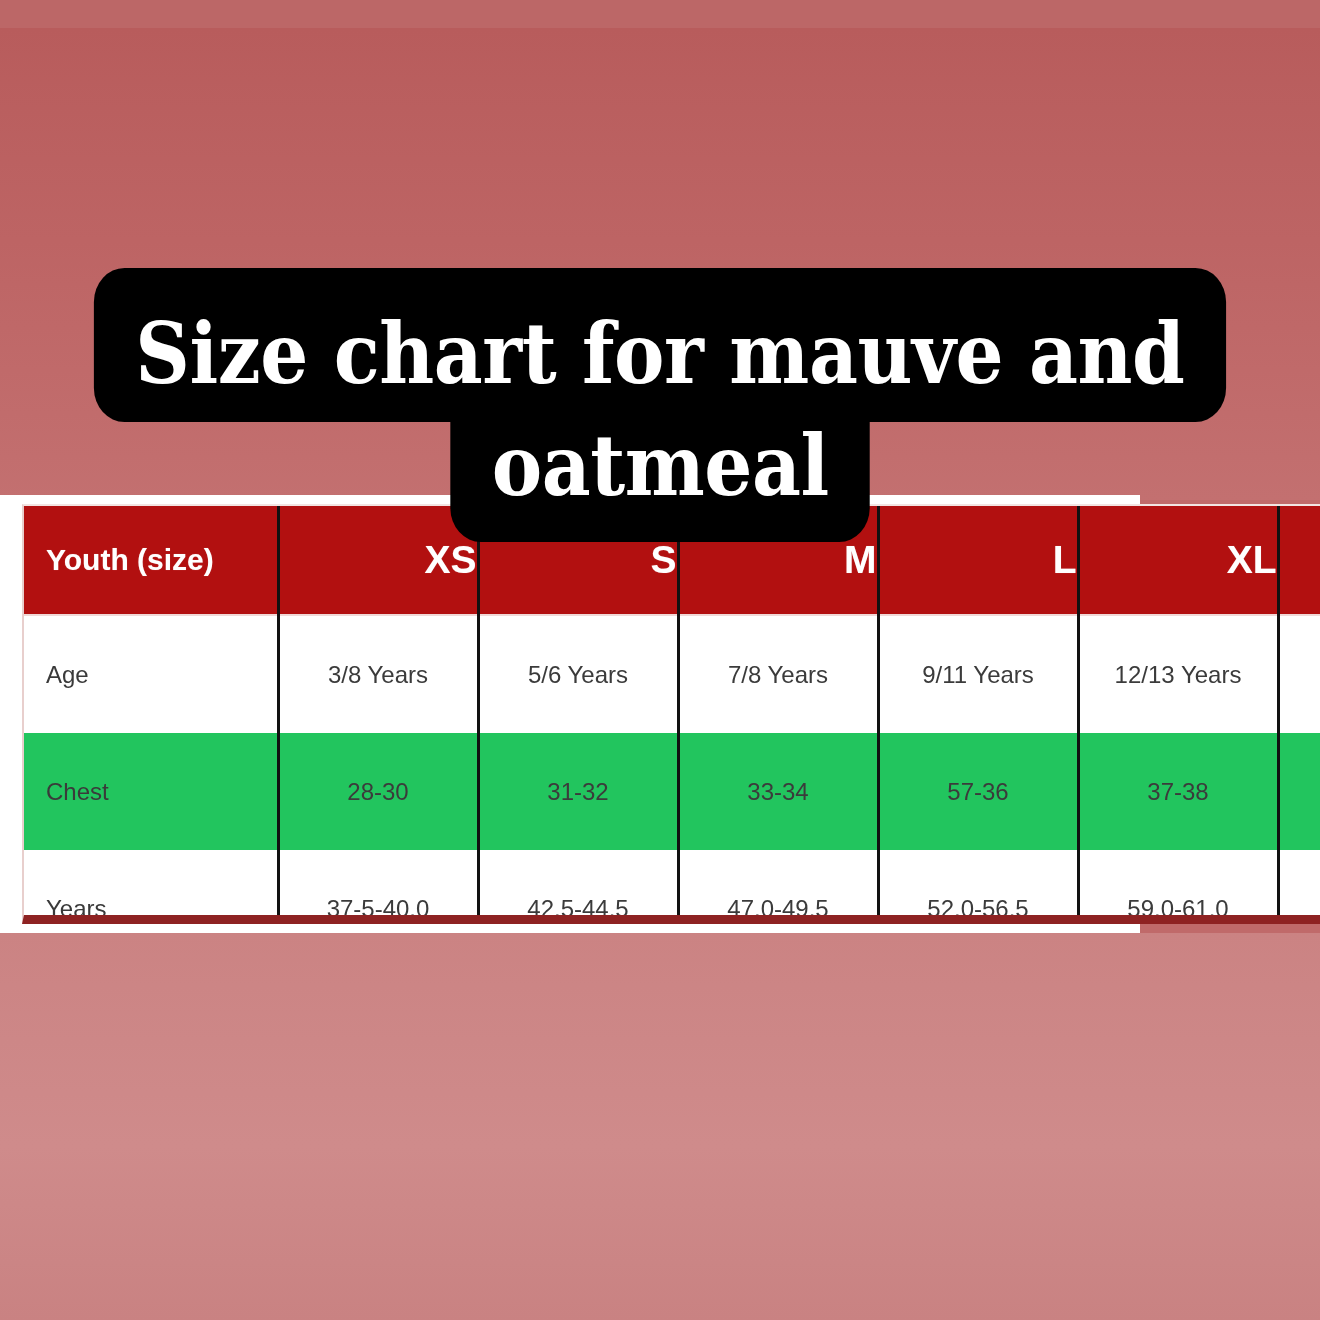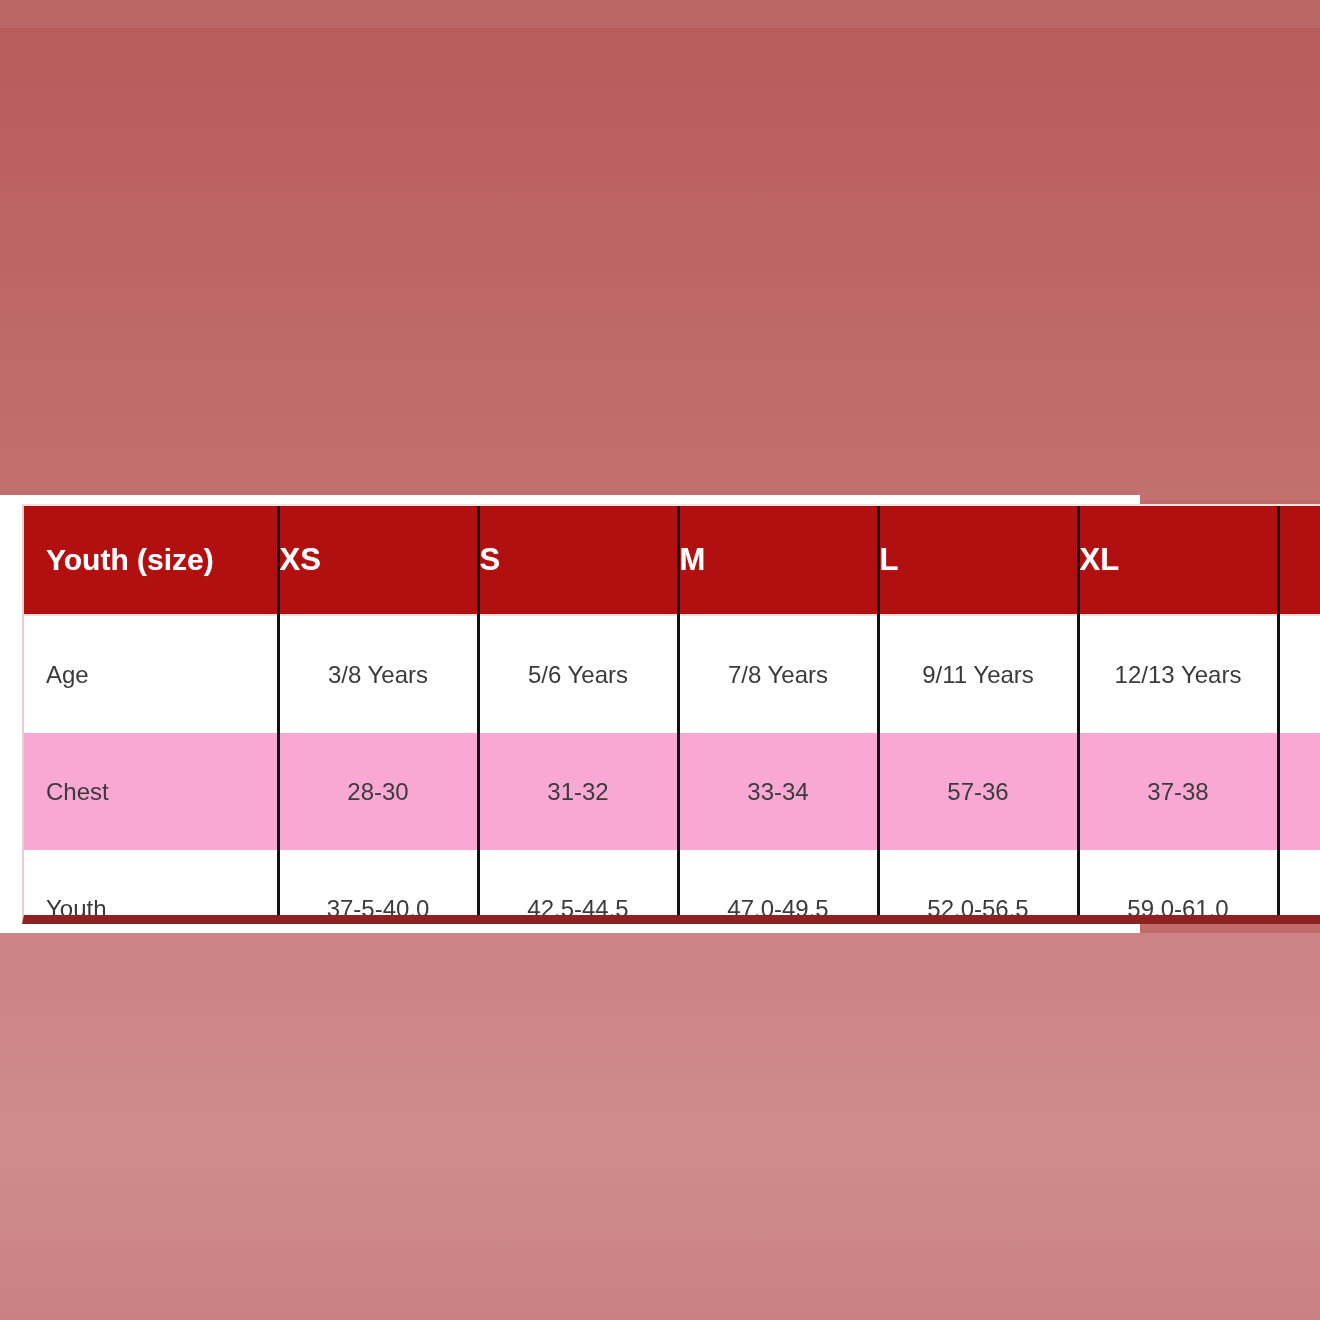--- a/index.html
+++ b/index.html
@@ -46,22 +46,22 @@
   }
   col.c0{width:254px;}
   col.cx{width:200px;}
   col.c7{width:204px;}
 
   thead th{
     background:#b21010;
     color:#ffffff;
     height:108px;
     font-weight:bold;
-    font-size:31px;
-    text-align:left;
+    font-size:39px;
+    text-align:right;
     padding:0;
     border-right:3px solid #111111;
     text-shadow:0 0 1px rgba(255,255,255,.35);
   }
   thead th.label{
     text-align:left;
     padding-left:22px;
     font-size:30px;
   }
   thead th:last-child{border-right:none;}
@@ -74,21 +74,21 @@
     padding:8px;
     border-right:3px solid #111111;
     background:#ffffff;
   }
   tbody td.label{
     text-align:left;
     padding-left:22px;
     color:#3a3a3a;
   }
   tbody td:last-child{border-right:none;}
-  tbody tr.alt td{background:#f9a8d4;}
+  tbody tr.alt td{background:#22c55e;}
 
   
   thead tr{border-bottom:2px solid #f0d9d7;}
 
   
   .title{
     position:absolute;left:0;top:268px;width:1320px;
     text-align:center;
     pointer-events:none;
   }
@@ -161,27 +161,31 @@
           <tr class="alt">
             <td class="label">Chest</td>
             <td>28-30</td>
             <td>31-32</td>
             <td>33-34</td>
             <td>57-36</td>
             <td>37-38</td>
             <td></td>
           </tr>
           <tr>
-            <td class="label">Youth</td>
+            <td class="label">Years</td>
             <td>37-5-40.0</td>
             <td>42.5-44.5</td>
             <td>47.0-49.5</td>
             <td>52.0-56.5</td>
             <td>59.0-61.0</td>
             <td></td>
           </tr>
         </tbody>
       </table>
     </div>
   </div>
 
+  <div class="title">
+    <span class="line-wrap"><span class="title-line tl1">Size chart for mauve and</span></span>
+    <span class="line-wrap"><span class="title-line tl2">oatmeal</span></span>
+  </div>
 
 </div>
 
 </body></html>

